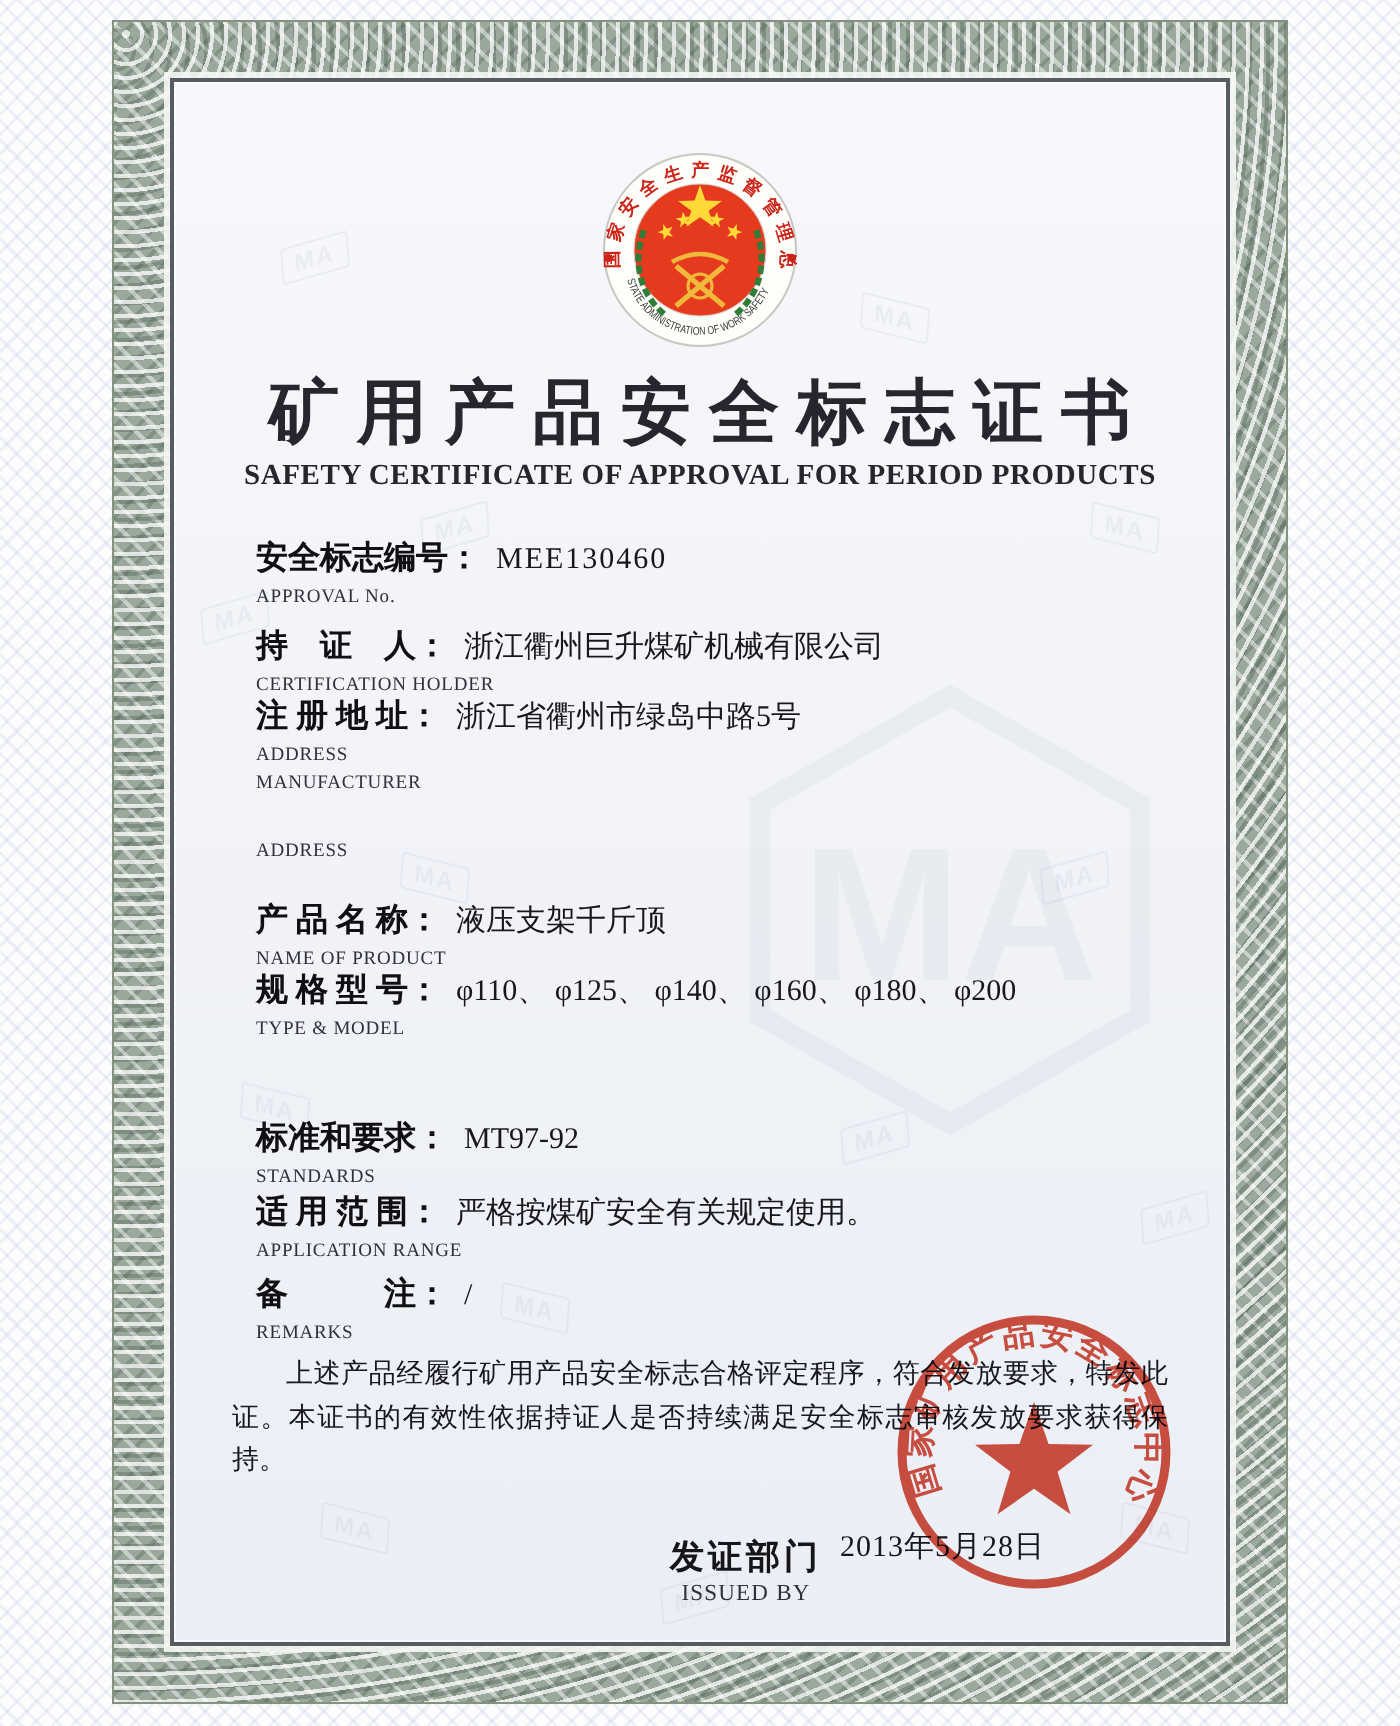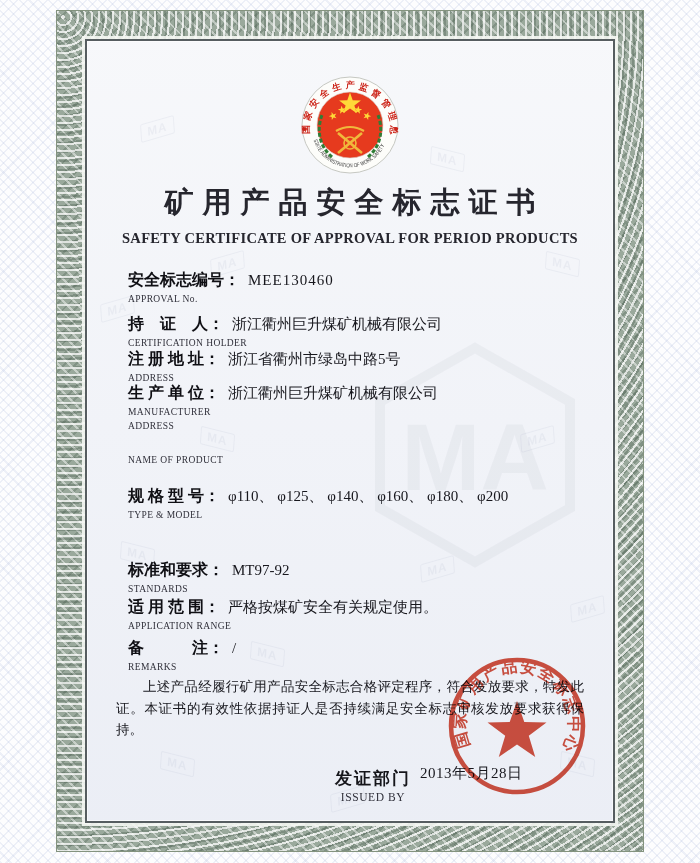--- a/index.html
+++ b/index.html
@@ -44,21 +44,21 @@
     padding:1px 6px;opacity:.10;letter-spacing:1px;
     transform:rotate(-16deg) skewX(-12deg);
   }
   .wm.alt{transform:rotate(14deg) skewX(10deg);}
   .bigwm{position:absolute;left:360px;top:340px;z-index:1;opacity:.05;}
   
   .emblem{position:absolute;left:291px;top:72px;z-index:2;}
   
   .title{
     position:absolute;left:0;right:0;top:183px;z-index:2;
-    text-align:center;font-size:29px;font-weight:bold;color:#26262e;
+    text-align:center;font-size:35px;font-weight:bold;color:#26262e;
     letter-spacing:9px;text-indent:9px;
     font-family:"Liberation Serif","DejaVu Serif",serif;
   }
   .subtitle{
     position:absolute;left:0;right:0;top:230px;z-index:2;
     text-align:center;font-size:14.5px;font-weight:bold;color:#26262e;
     letter-spacing:.3px;
   }
   
   .field{position:absolute;left:128px;z-index:2;white-space:nowrap;}
@@ -157,27 +157,27 @@
 
     <div class="field" style="top:314px">
       <div class="fline"><span class="flabel">持　证　人：</span><span class="fvalue">浙江衢州巨升煤矿机械有限公司</span></div>
       <div class="fsub">CERTIFICATION HOLDER</div>
     </div>
     <div class="field" style="top:349px">
       <div class="fline"><span class="flabel">注 册 地 址：</span><span class="fvalue">浙江省衢州市绿岛中路5号</span></div>
       <div class="fsub">ADDRESS</div>
     </div>
     <div class="field" style="top:383px">
-      <div class="fline"><span class="flabel">生 产 单 位：</span><span class="fvalue">浙江衢州巨升煤矿机械有限公司</span></div>
       <div class="fsub">MANUFACTURER</div>
     </div>
     <div class="field" style="top:417px">
       <div class="fsub">ADDRESS</div>
     </div>
     <div class="field" style="top:451px">
+      <div class="fline"><span class="flabel">产 品 名 称：</span><span class="fvalue">液压支架千斤顶</span></div>
       <div class="fsub">NAME OF PRODUCT</div>
     </div>
     <div class="field" style="top:486px">
       <div class="fline"><span class="flabel">规 格 型 号：</span><span class="fvalue">φ110、 φ125、 φ140、 φ160、 φ180、 φ200</span></div>
       <div class="fsub">TYPE &amp; MODEL</div>
     </div>
 
     <div class="field" style="top:560px">
       <div class="fline"><span class="flabel">标准和要求：</span><span class="fvalue">MT97-92</span></div>
       <div class="fsub">STANDARDS</div>

